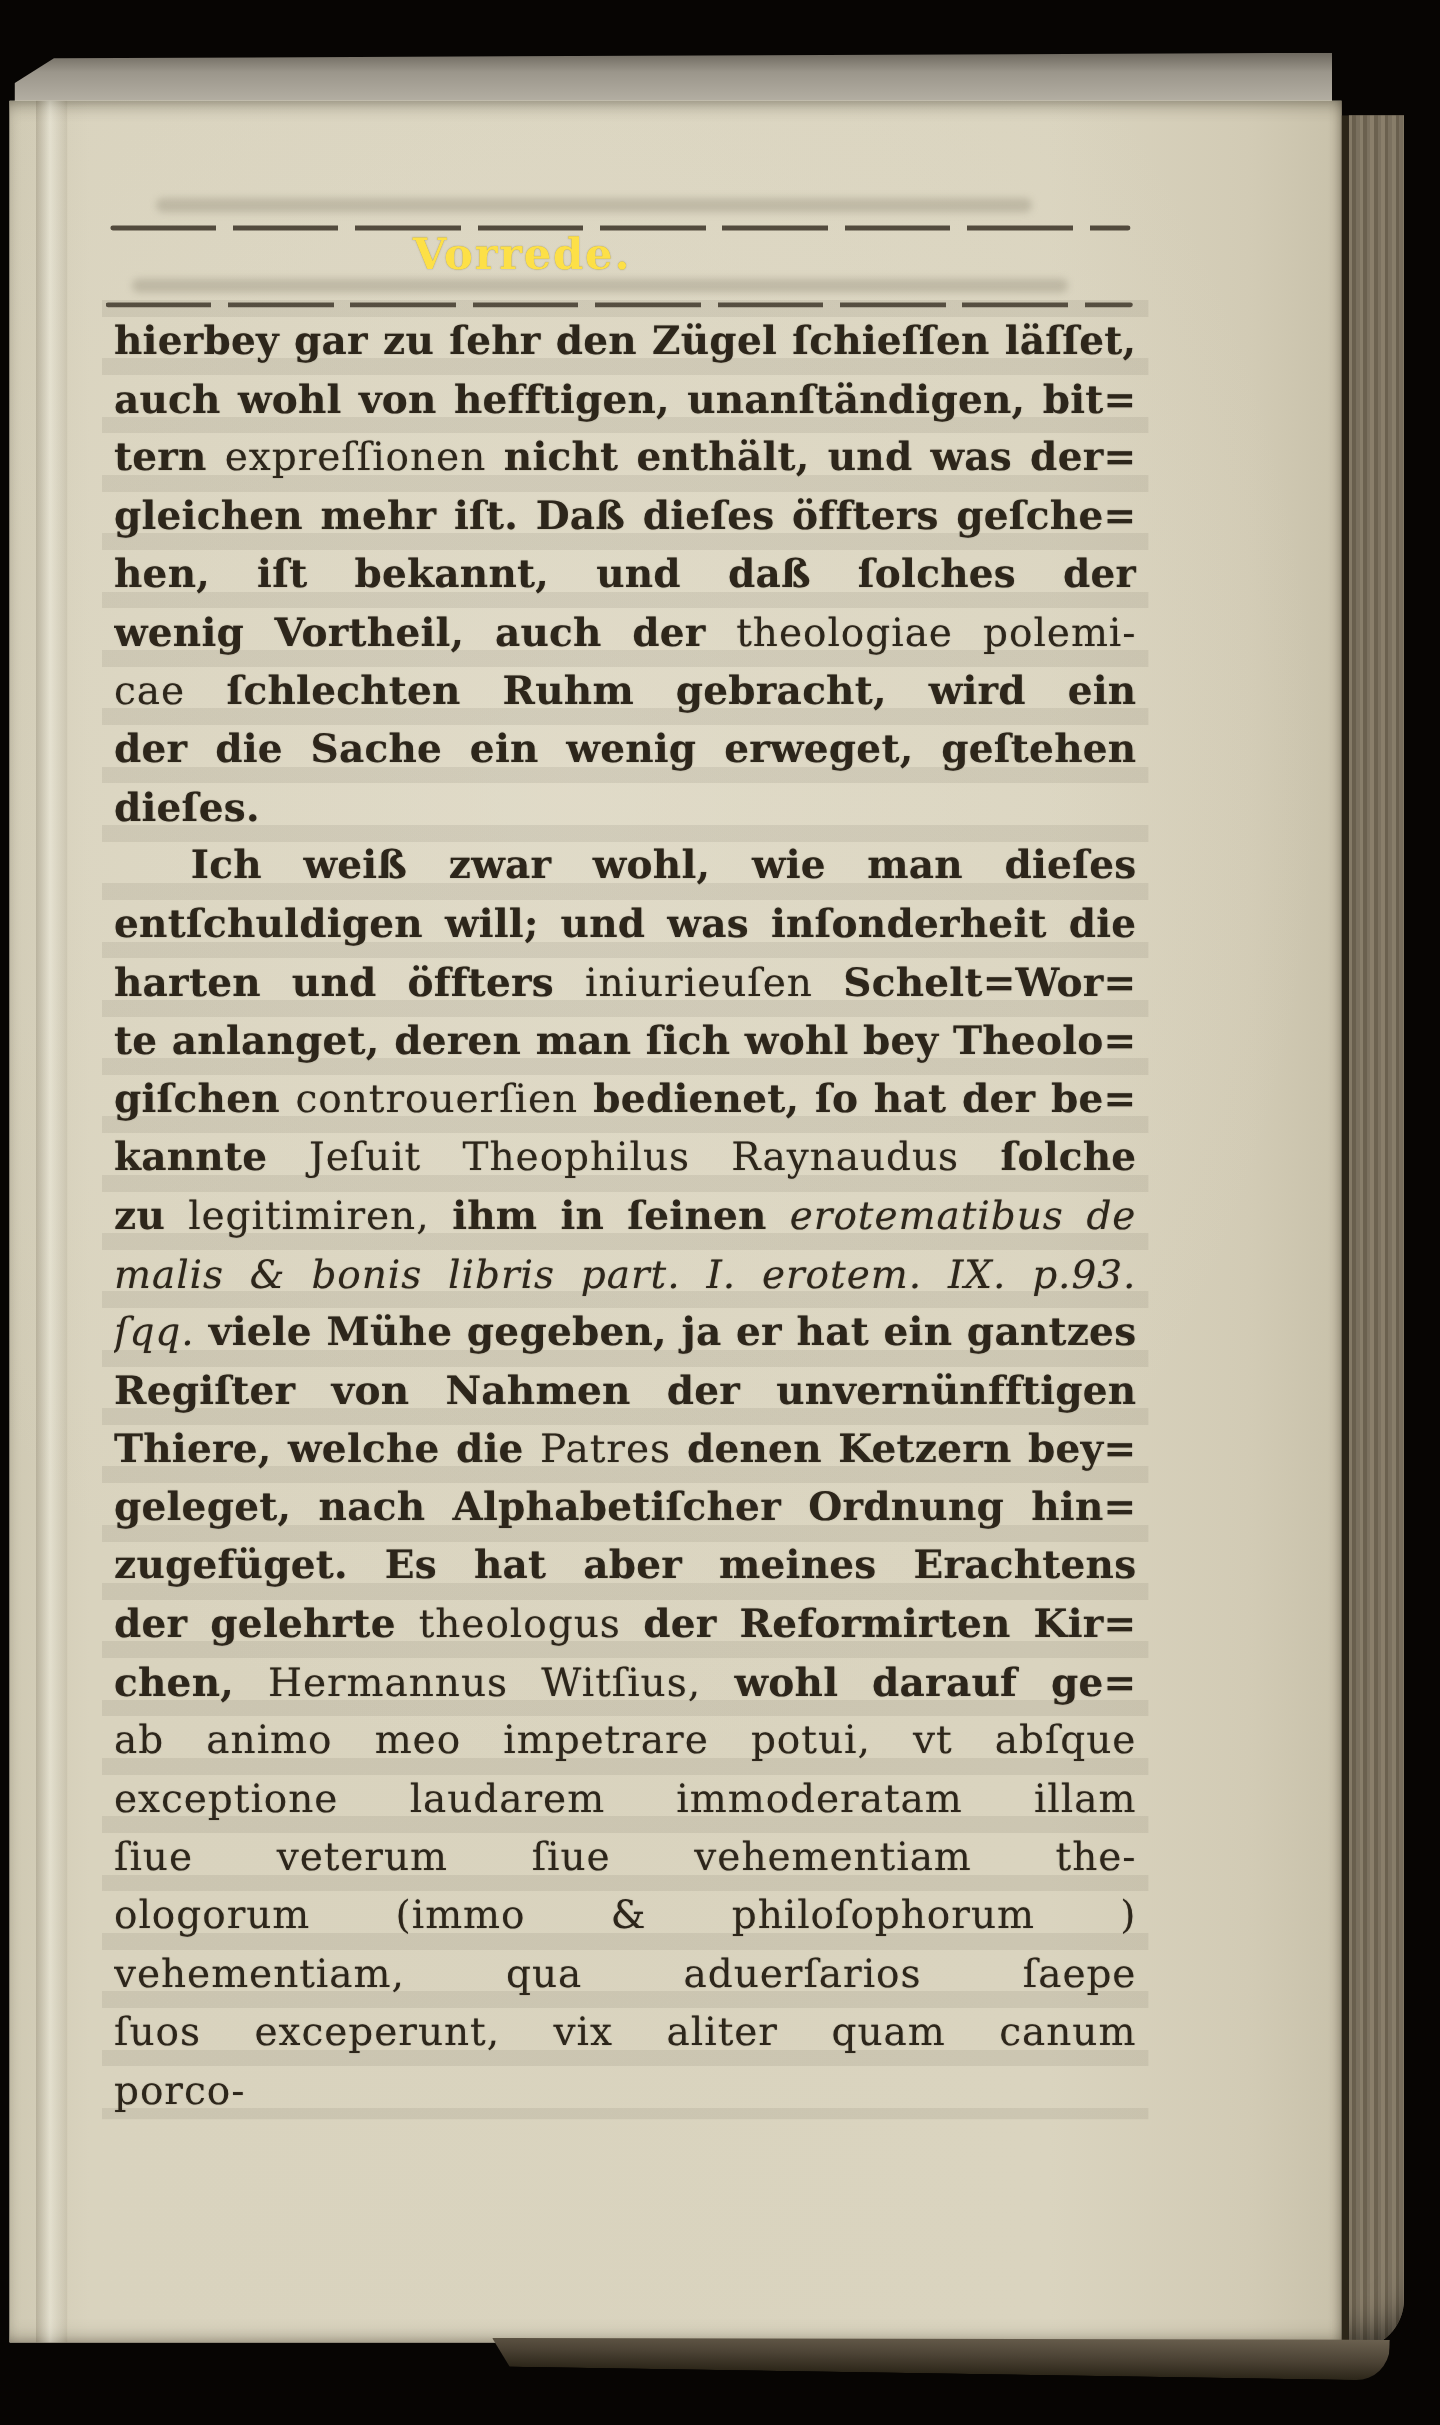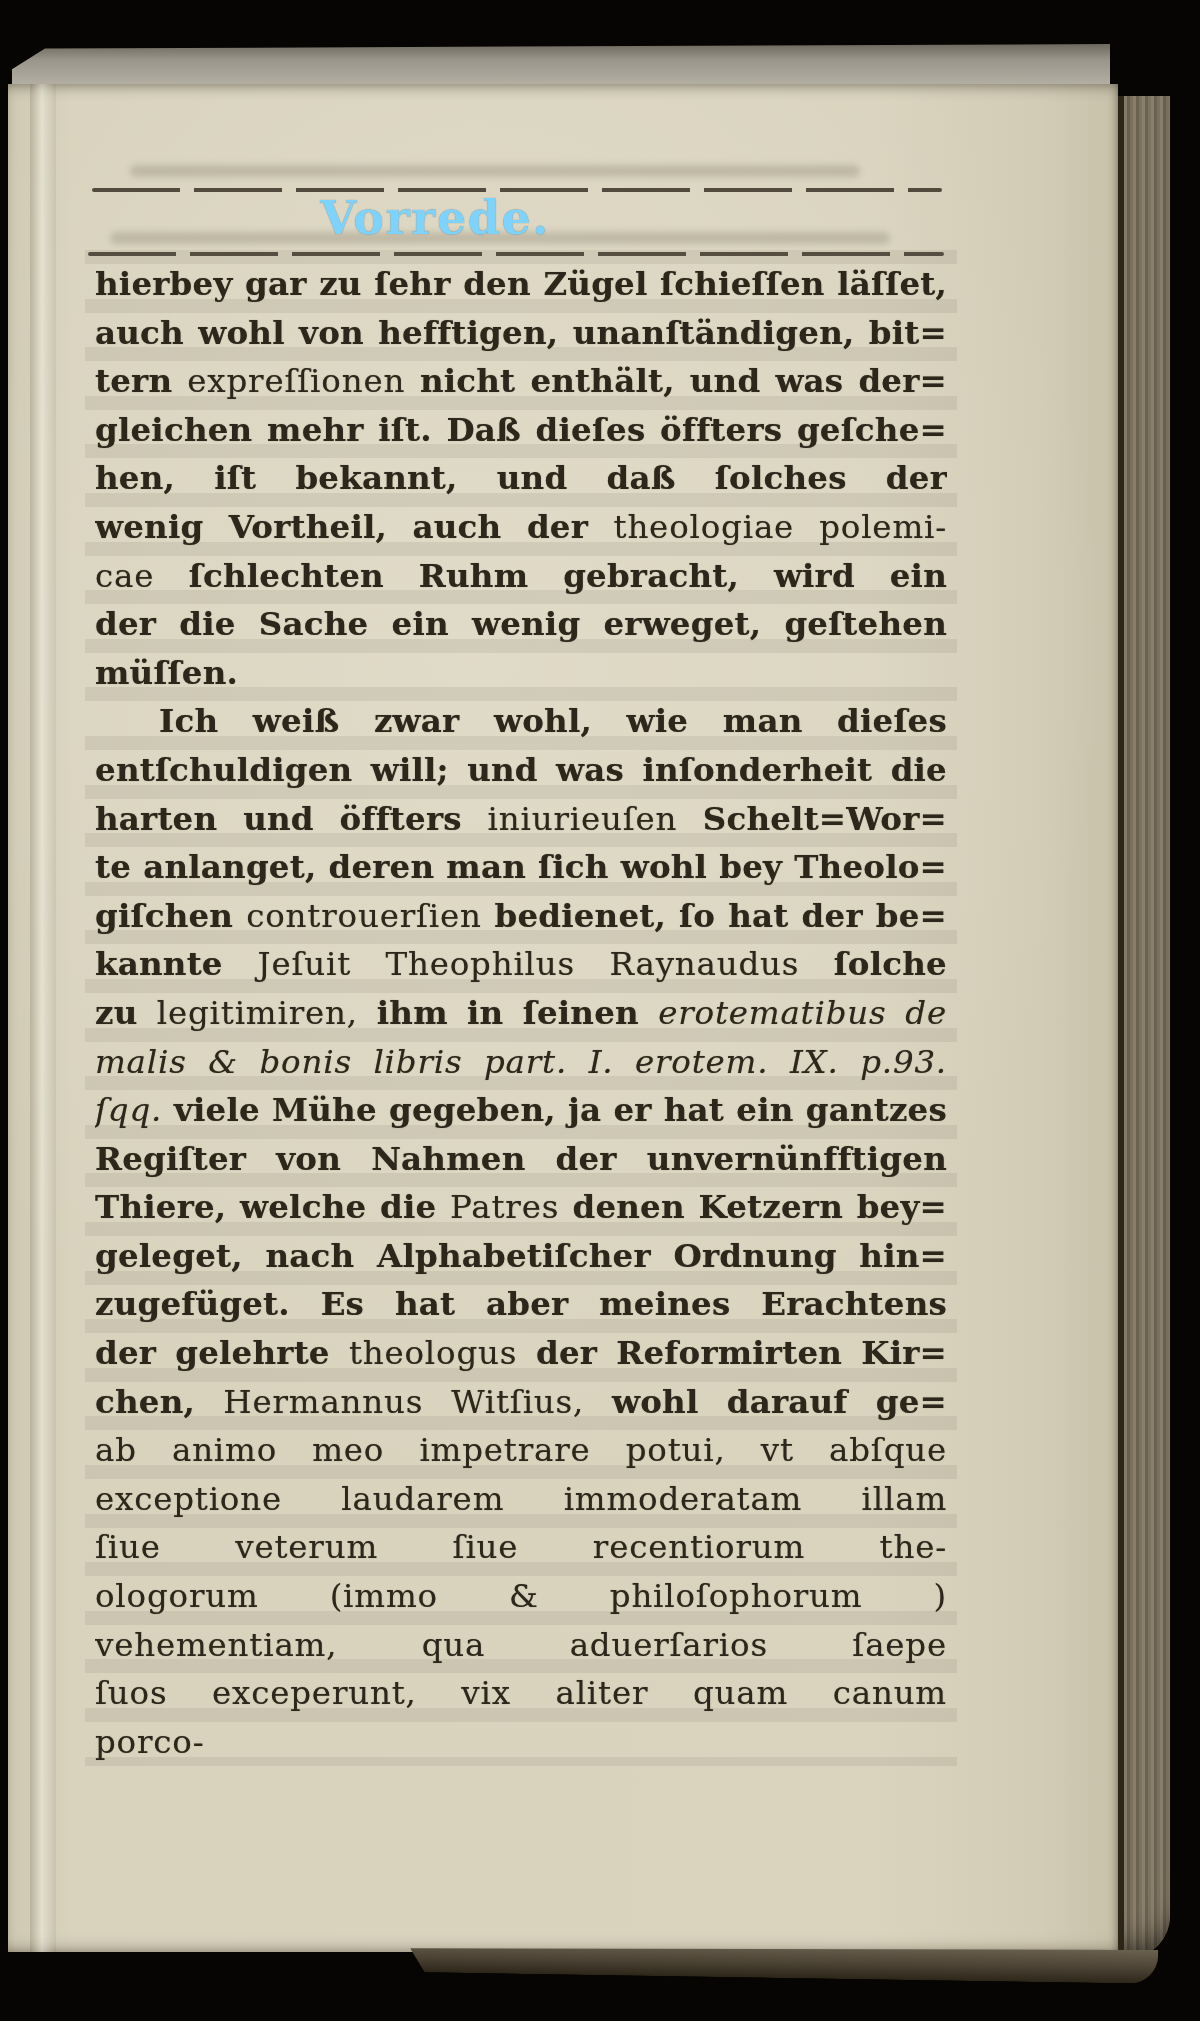--- a/index.html
+++ b/index.html
@@ -58,21 +58,21 @@
     background:repeating-linear-gradient(90deg,#3a3226 0 88px,rgba(0,0,0,0) 88px 102px);
     opacity:.85;border-radius:2px;
   }
   .ghost-bar{
     position:absolute;height:12px;border-radius:6px;
     background:rgba(125,118,100,.30);filter:blur(3px);
   }
 
   .header-title{
     position:absolute;left:95px;top:191px;width:680px;
-    text-align:center;font-size:46px;font-weight:700;color:#7dd3fc;
+    text-align:center;font-size:36px;font-weight:700;color:#fde047;
     letter-spacing:1.5px;
     text-shadow:0 0 1px rgba(46,39,28,.5);
   }
 
   
   .text-block{
     position:absolute;left:95px;top:260px;width:852px;
     font-size:32.5px;color:#2d261b;
     text-shadow:0 0 1px rgba(45,38,27,.45);
   }
@@ -110,39 +110,39 @@
 
 <div class="text-block">
     <div class="line j"><span class="s-f">hierbey gar zu ſehr den Zügel ſchieſſen läſſet, ſich</span></div>
     <div class="line j"><span class="s-f">auch wohl von hefftigen, unanſtändigen, bit=</span></div>
     <div class="line j"><span class="s-f">tern </span><span class="s-a">expreſſionen </span><span class="s-f">nicht enthält, und was der=</span></div>
     <div class="line j"><span class="s-f">gleichen mehr iſt. Daß dieſes öffters geſche=</span></div>
     <div class="line j"><span class="s-f">hen, iſt bekannt, und daß ſolches der Wahrheit</span></div>
     <div class="line j"><span class="s-f">wenig Vortheil, auch der </span><span class="s-a">theologiae polemi-</span></div>
     <div class="line j"><span class="s-a">cae </span><span class="s-f">ſchlechten Ruhm gebracht, wird ein jeglicher,</span></div>
     <div class="line j"><span class="s-f">der die Sache ein wenig erweget, geſtehen</span></div>
-    <div class="line"><span class="s-f">müſſen.</span></div>
+    <div class="line"><span class="s-f">dieſes.</span></div>
     <div class="line j ind"><span class="s-f">Ich weiß zwar wohl, wie man dieſes</span></div>
     <div class="line j"><span class="s-f">entſchuldigen will; und was inſonderheit die</span></div>
     <div class="line j"><span class="s-f">harten und öffters </span><span class="s-a">iniurieuſen </span><span class="s-f">Schelt=Wor=</span></div>
     <div class="line j"><span class="s-f">te anlanget, deren man ſich wohl bey Theolo=</span></div>
     <div class="line j"><span class="s-f">giſchen </span><span class="s-a">controuerſien </span><span class="s-f">bedienet, ſo hat der be=</span></div>
     <div class="line j"><span class="s-f">kannte </span><span class="s-a">Jeſuit Theophilus Raynaudus </span><span class="s-f">ſolche</span></div>
     <div class="line j"><span class="s-f">zu </span><span class="s-a">legitimiren, </span><span class="s-f">ihm in ſeinen </span><span class="s-i">erotematibus de</span></div>
     <div class="line j"><span class="s-i">malis &amp; bonis libris part. I. erotem. IX. p.93.</span></div>
     <div class="line j"><span class="s-i">ſqq. </span><span class="s-f">viele Mühe gegeben, ja er hat ein gantzes</span></div>
     <div class="line j"><span class="s-f">Regiſter von Nahmen der unvernünfftigen</span></div>
     <div class="line j"><span class="s-f">Thiere, welche die </span><span class="s-a">Patres </span><span class="s-f">denen Ketzern bey=</span></div>
     <div class="line j"><span class="s-f">geleget, nach Alphabetiſcher Ordnung hin=</span></div>
     <div class="line j"><span class="s-f">zugefüget. Es hat aber meines Erachtens</span></div>
     <div class="line j"><span class="s-f">der gelehrte </span><span class="s-a">theologus </span><span class="s-f">der Reformirten Kir=</span></div>
     <div class="line j"><span class="s-f">chen, </span><span class="s-a">Hermannus Witſius, </span><span class="s-f">wohl darauf ge=</span></div>
     <div class="line j"><span class="s-a">ab animo meo impetrare potui, vt abſque</span></div>
     <div class="line j"><span class="s-a">exceptione laudarem immoderatam illam</span></div>
-    <div class="line j"><span class="s-a">ſiue veterum ſiue recentiorum the-</span></div>
+    <div class="line j"><span class="s-a">ſiue veterum ſiue vehementiam the-</span></div>
     <div class="line j"><span class="s-a">ologorum (immo &amp; philoſophorum )</span></div>
     <div class="line j"><span class="s-a">vehementiam, qua aduerſarios ſaepe</span></div>
     <div class="line j"><span class="s-a">ſuos exceperunt, vix aliter quam canum</span></div>
     <div class="line r"><span class="s-a">porco-</span></div>
   </div>
 
 <div class="fore-edge"></div>
 <div class="bottom-edge"></div>
 
 </body></html>

